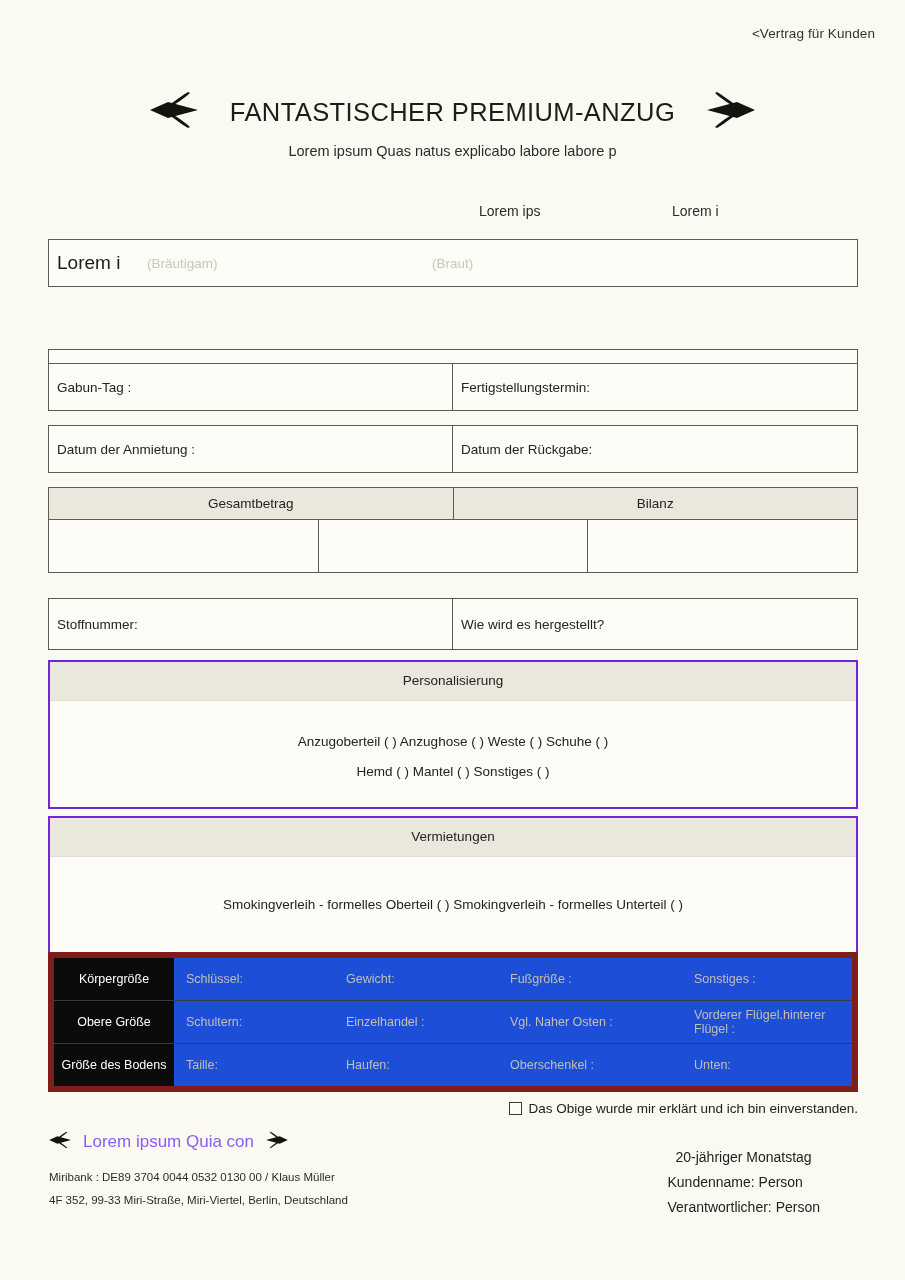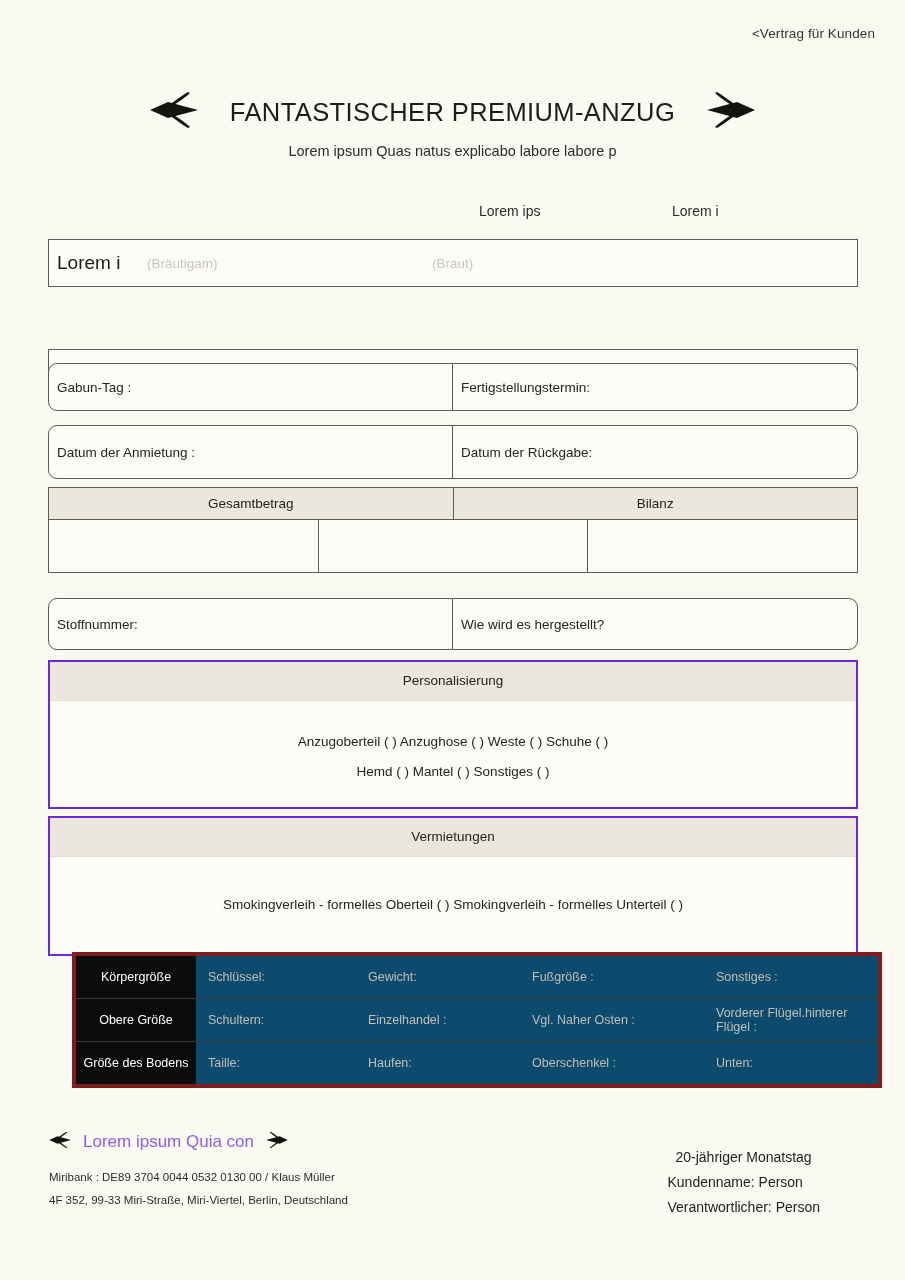--- a/index.html
+++ b/index.html
@@ -83,21 +83,20 @@
   .box {
     position: absolute;
     left: 48px;
     width: 810px;
     box-sizing: border-box;
     border: 1px solid #5b5b55;
     background: #fdfcf6;
   }
   .row-2col {
     display: flex;
-    border-radius: 9px;
   }
   .cell {
     box-sizing: border-box;
     display: flex;
     align-items: center;
     padding: 0 8px;
   }
   .cell-left {
     width: 404px;
     border-right: 1px solid #5b5b55;
@@ -179,23 +178,22 @@
     padding: 26px 10px 20px;
   }
   .opt-line {
     font-size: 13.5px;
     color: #232323;
     line-height: 30px;
   }
 
   
   .mtable {
-    border: 4px solid #7f1d1d;
-    background: #0c4a6e;
-    margin-left: 24px;
+    border: 6px solid #7f1d1d;
+    background: #1d4ed8;
   }
   .mrow {
     display: flex;
     height: 42px;
   }
   .mrow + .mrow {
     border-top: 1px solid #3a3a36;
   }
   .mhead {
     width: 120px;
@@ -332,21 +330,21 @@
 
   <div class="box row-2col" style="top:363px;height:48px;">
     <div class="cell cell-left">
       <span class="lbl">Gabun-Tag :</span>
     </div>
     <div class="cell cell-right">
       <span class="lbl">Fertigstellungstermin:</span>
     </div>
   </div>
 
-  <div class="box row-2col" style="top:425px;height:54px;">
+  <div class="box row-2col" style="top:425px;height:48px;">
     <div class="cell cell-left">
       <span class="lbl">Datum der Anmietung :</span>
     </div>
     <div class="cell cell-right">
       <span class="lbl">Datum der Rückgabe:</span>
     </div>
   </div>
 
   <div class="box table3" style="top:487px;">
     <div class="t3-head">
@@ -407,20 +405,24 @@
       <div class="mhead">Größe des Bodens</div>
       <div class="mcells">
         <span class="mc1">Taille:</span>
         <span class="mc2">Haufen:</span>
         <span class="mc3">Oberschenkel :</span>
         <span class="mc4">Unten:</span>
       </div>
     </div>
   </div>
 
+  <div class="consent">
+    <span class="checkbox"></span>
+    <span>Das Obige wurde mir erklärt und ich bin einverstanden.</span>
+  </div>
 
   <div class="company">
     <span class="flourish">
       <svg width="26" height="20" viewBox="0 0 56 44">
         <path d="M40 4 C30 10 22 17 15 21 C24 19 33 13 42 5 Z" fill="#14130f"></path>
         <path d="M42 39 C33 31 24 25 15 23 C22 27 30 34 40 40 Z" fill="#14130f"></path>
         <path d="M2 22 L20 14 L50 22 L20 30 Z" fill="#14130f"></path>
       </svg>
     </span>
     <span class="company-name">Lorem ipsum Quia con</span>

